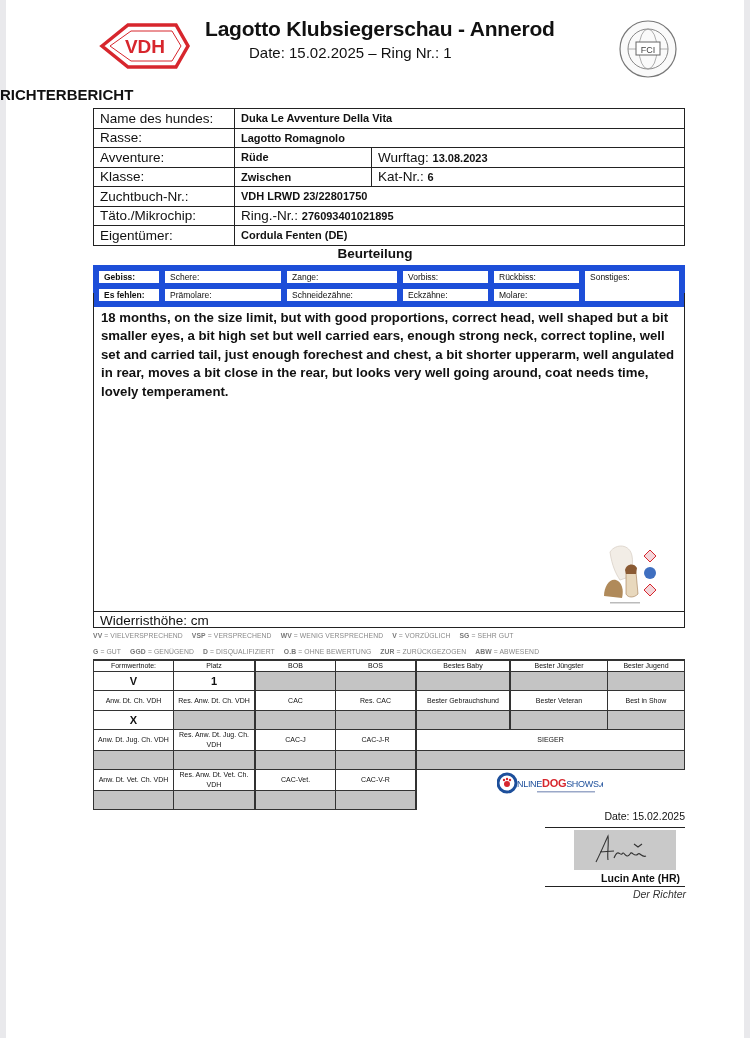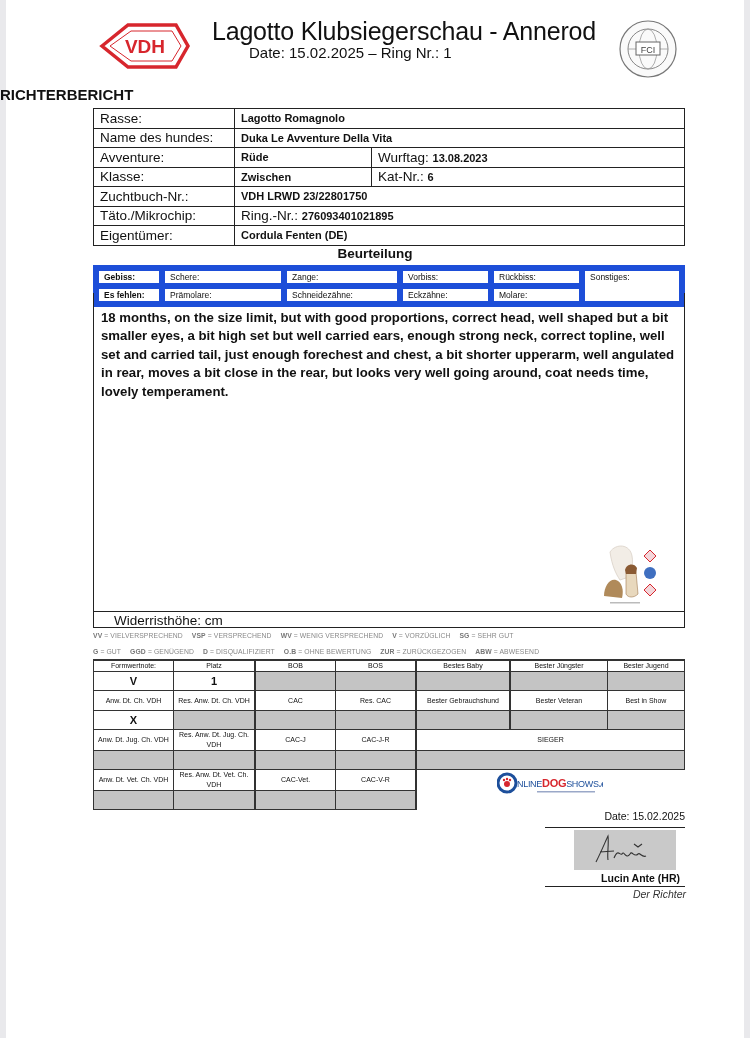--- a/index.html
+++ b/index.html
@@ -10,21 +10,21 @@
       color: #111;
     }
     .page {
       position: absolute; left: 6px; top: 0; width: 738px; height: 1038px;
       background: #fff;
     }
     .abs { position: absolute; }
     
     .vdh-logo { left: 98px; top: 22px; width: 92px; height: 48px; }
     .fci-logo { left: 617px; top: 19px; width: 62px; height: 60px; }
-    .title { left: 212px; top: 17px; font-size: 25px; font-weight: normal; letter-spacing: -0.2px; }
+    .title { left: 205px; top: 17px; font-size: 21px; font-weight: bold; letter-spacing: -0.2px; }
     .subtitle { left: 205px; top: 44px; font-size: 15px; margin-left: 44px; }
     .report-title { left: 0; width: 750px; top: 86px; font-size: 15px; font-weight: bold; }
 
     
     table { border-collapse: collapse; }
     .info { position: absolute; left: 93px; top: 108px; width: 592px; }
     .info td { border: 1px solid #222; height: 18.5px; padding: 0 6px; font-size: 13.5px; vertical-align: middle; }
     .info td.lbl { width: 128px; }
     .info td.val { font-size: 11px; font-weight: bold; }
     .info .val-inline { font-size: 11px; font-weight: bold; }
@@ -41,21 +41,21 @@
       left: 93px; top: 293px; width: 590px; height: 318px;
       border: 1px solid #222; border-top: none;
     }
     .assessment-text {
       position: absolute; left: 7px; top: 16px; width: 580px;
       font-size: 13.2px; font-weight: bold; line-height: 18.4px;
     }
     .club-logo { left: 600px; top: 544px; width: 68px; height: 62px; }
 
     .wh-box { left: 93px; top: 611px; width: 590px; height: 17px; border: 1px solid #222;
-      font-size: 13.5px; line-height: 17px; padding-left: 20px; box-sizing: border-box; width: 592px; }
+      font-size: 13.5px; line-height: 17px; padding-left: 6px; box-sizing: border-box; width: 592px; }
 
     .legend { left: 93px; font-size: 6.8px; color: #888; letter-spacing: 0.1px; }
     .legend b { color: #777; }
     .legend1 { top: 632px; }
     .legend2 { top: 648px; }
     .legend-rule { left: 93px; top: 659px; width: 592px; height: 1px; background: #333; }
 
     
     .awards { position: absolute; left: 93px; top: 660px; width: 592px; }
     .awards td { border: 1px solid #333; font-size: 7px; text-align: center; vertical-align: middle; padding: 0 2px; line-height: 10px; }
@@ -94,26 +94,26 @@
   <ellipse cx="31" cy="30" rx="9" ry="20" fill="none" stroke="#999" stroke-width="0.8"></ellipse>
   <line x1="11" y1="30" x2="51" y2="30" stroke="#999" stroke-width="0.8"></line>
   <rect x="19" y="23" width="24" height="13" fill="#fff" stroke="#666" stroke-width="1"></rect>
   <text x="31" y="33.5" text-anchor="middle" font-family="Liberation Sans, sans-serif" font-size="9" fill="#444">FCI</text>
 </svg>
 <div class="abs report-title">RICHTERBERICHT</div>
 
 <table class="info">
   <tbody>
       <tr>
+    <td class="lbl">Name des hundes:</td>
+    <td class="val" colspan="2">Duka Le Avventure Della Vita</td>
+  </tr>
+  <tr>
     <td class="lbl">Rasse:</td>
     <td class="val" colspan="2">Lagotto Romagnolo</td>
-  </tr>
-  <tr>
-    <td class="lbl">Name des hundes:</td>
-    <td class="val" colspan="2">Duka Le Avventure Della Vita</td>
   </tr>
   <tr>
     <td class="lbl">Avventure:</td>
     <td class="val" style="width:124px">Rüde</td>
     <td><span>Wurftag:</span> <span class="val-inline">13.08.2023</span></td>
   </tr>
   <tr>
     <td class="lbl">Klasse:</td>
     <td class="val">Zwischen</td>
     <td><span>Kat-Nr.:</span> <span class="val-inline">6</span></td>

